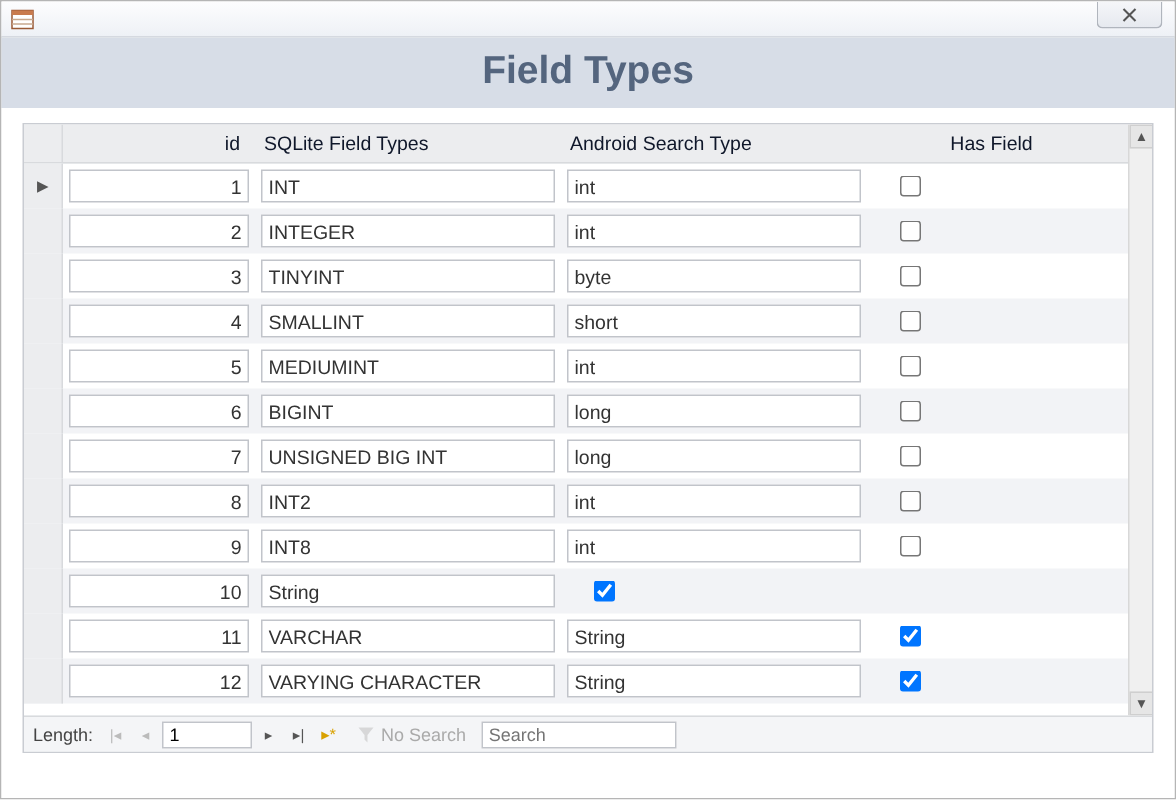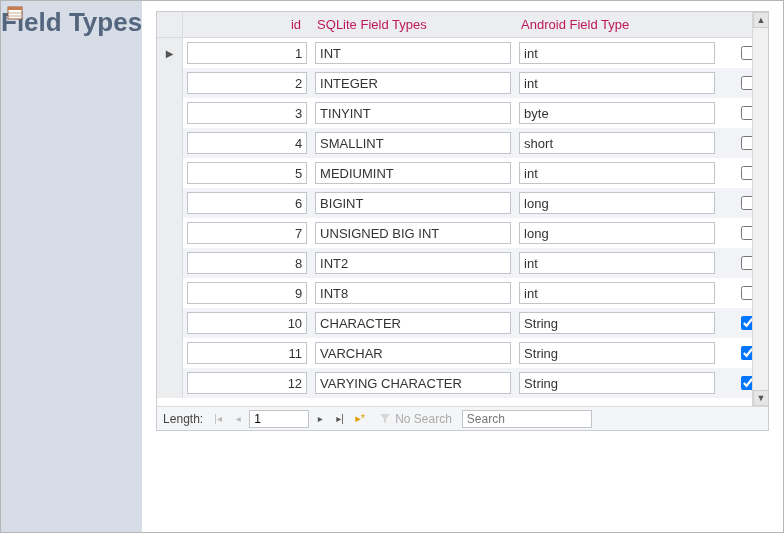--- a/index.html
+++ b/index.html
@@ -11,20 +11,21 @@
     background: #fff;
     color: #333;
     overflow: hidden;
   }
   .window {
     width: 784px; height: 533px;
     border: 1px solid #b5b5b5;
     background: #fff;
     position: relative;
     display: flex;
+    flex-direction: column;
   }
   .titlebar {
     height: 24px;
     background: linear-gradient(#fdfdfe, #eef1f6);
     border-bottom: 1px solid #d5d9e0;
     position: relative;
   }
   .sys-icon {
     position: absolute;
     left: 6px; top: 4px;
@@ -113,21 +114,21 @@
     border-right: 1px solid #d8dadd;
     background: #ecedef;
     display: flex;
     align-items: center;
     justify-content: center;
     font-size: 10px;
     color: #555;
   }
   .row .colhead {
     padding: 0 6px;
-    color: #be185d;
+    color: #0f172a;
     font-size: 13px;
     height: 100%;
     display: flex; align-items: center;
   }
   .col-id .colhead { justify-content: flex-end; padding-right: 10px; }
   .col-has .colhead { justify-content: center; padding-left: 40px; }
   .cell {
     height: 100%;
     display: flex;
     align-items: center;
@@ -220,21 +221,21 @@
         <div class="rows" id="rows-container">
           <div class="row header-row">
             <div class="sel"></div>
             <div class="col-id">
                 <div class="colhead">id</div>
               </div>
             <div>
                 <div class="colhead">SQLite Field Types</div>
               </div>
             <div>
-                <div class="colhead">Android Field Type</div>
+                <div class="colhead">Android Search Type</div>
               </div>
             <div class="col-has">
                 <div class="colhead">Has Field</div>
               </div>
           </div>
 
         <div class="row">
               <div class="sel">▶</div>
               <div class="cell id">
                 <input type="text" value="1" style="">
@@ -366,23 +367,20 @@
                 <input type="text" value="int" style="">
               </div>
               <div class="cell chk">
                 <input type="checkbox" style="">
               </div>
             </div>
             <div class="row alt">
               <div class="sel"></div>
               <div class="cell id">
                 <input type="text" value="10" style="">
-              </div>
-              <div class="cell">
-                <input type="text" value="CHARACTER" style="">
               </div>
               <div class="cell">
                 <input type="text" value="String" style="">
               </div>
               <div class="cell chk">
                 <input type="checkbox" checked="" style="">
               </div>
             </div>
             <div class="row">
               <div class="sel"></div>

